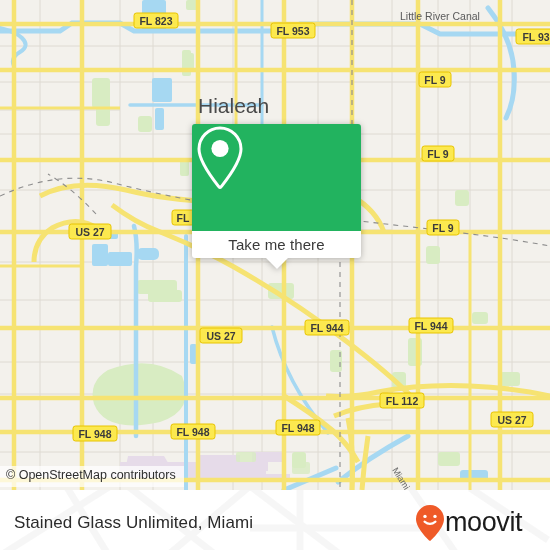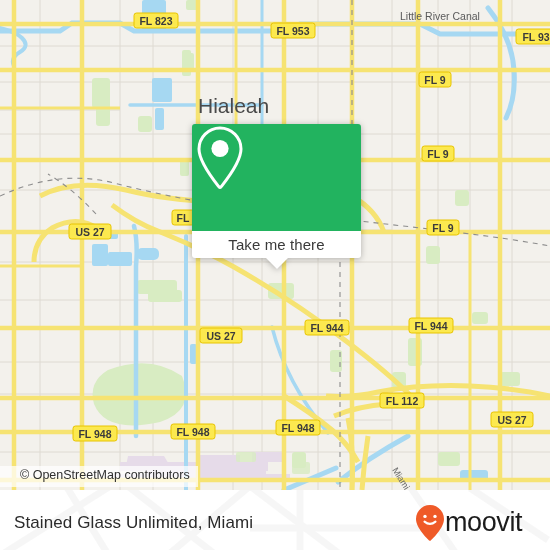--- a/index.html
+++ b/index.html
@@ -36,21 +36,21 @@
     position:absolute;left:50%;top:100%;transform:translateX(-50%);
     width:0;height:0;
     border-left:11px solid transparent;border-right:11px solid transparent;
     border-top:11px solid #ffffff;
   }
 
   
   .attrib{
     position:absolute;left:0;top:466px;
     background:rgba(255,255,255,.72);
-    padding:3px 8px 4px 20px;
+    padding:3px 8px 4px 6px;
     font-size:12.5px;color:#2f2f2f;line-height:1.1;
     white-space:nowrap;
   }
 
   
   .footer{
     position:absolute;left:0;top:490px;width:550px;height:65px;
     background:#ffffff;overflow:hidden;
   }
   .footer-watermark{position:absolute;left:0;top:-20px;opacity:.30;}

